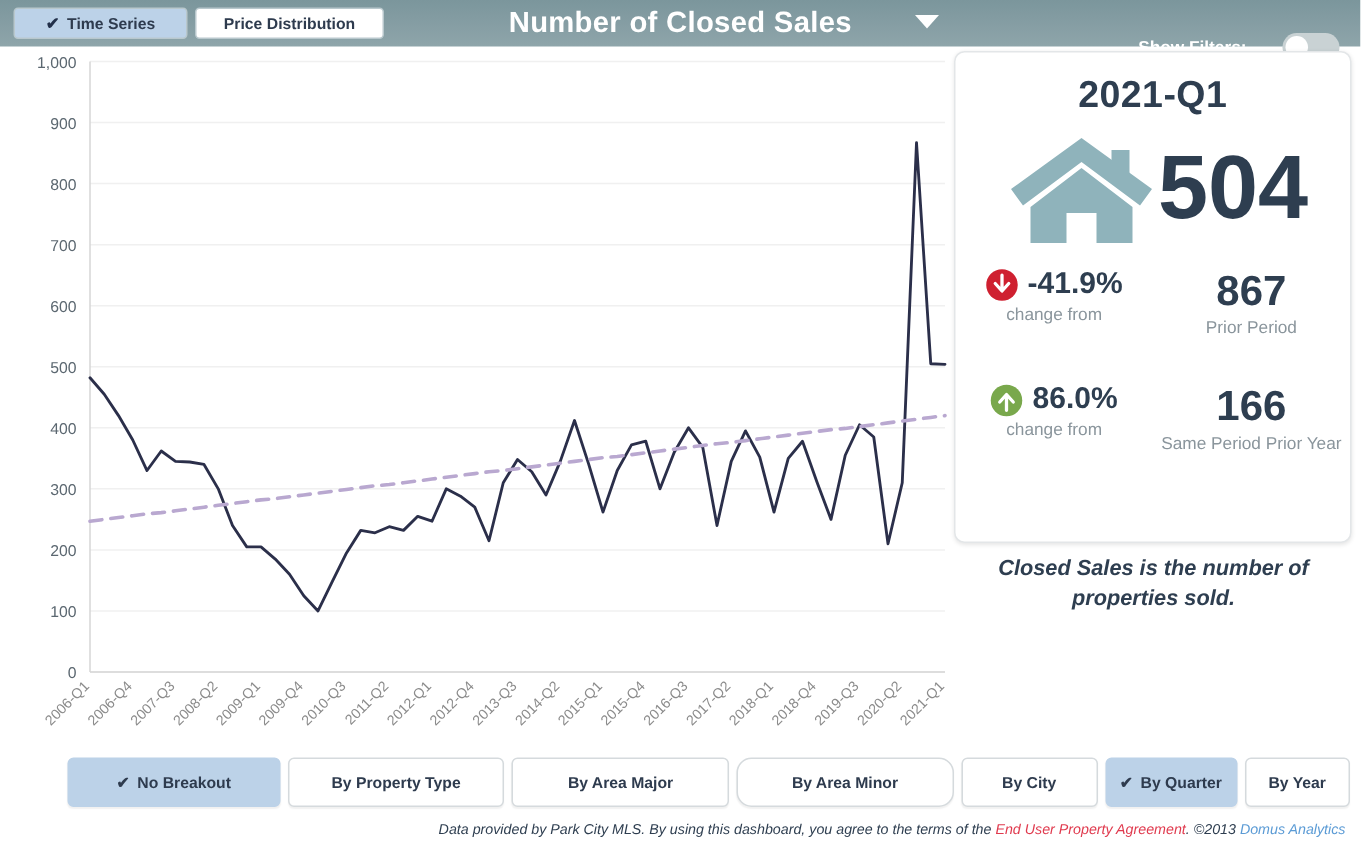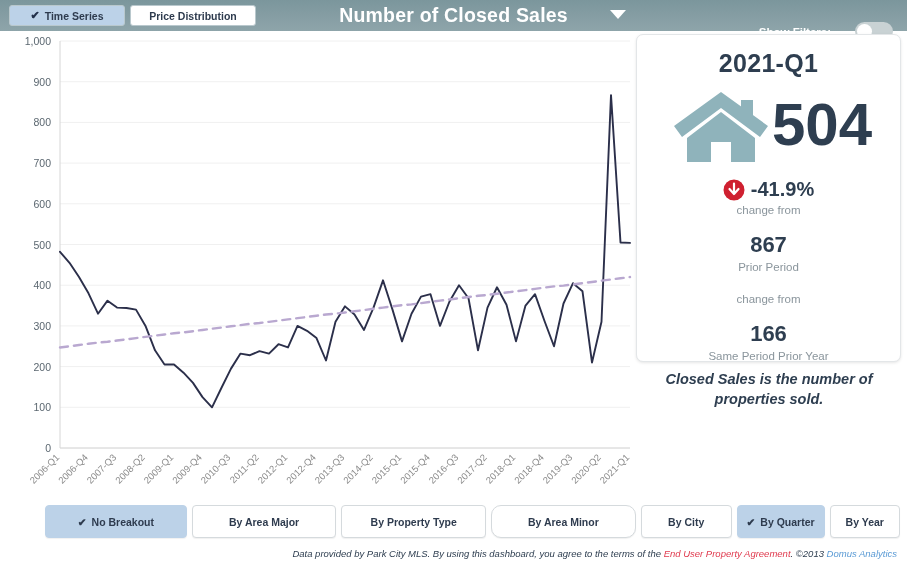--- a/index.html
+++ b/index.html
@@ -73,29 +73,29 @@
     font-size:25px; font-weight:bold; color:#2e3e50; letter-spacing:.3px;
   }
   .big-row {
     display:flex; align-items:center; justify-content:center;
     margin-top:8px; gap:1px; padding-left:6px;
   }
   .house { width:100px; height:78px; }
   .big-number { font-size:60px; font-weight:bold; color:#2e3e50; line-height:1; }
 
   .stats-grid {
-    display:grid; grid-template-columns:1fr; margin-top:14px;
-    row-gap:15px;
+    display:grid; grid-template-columns:1fr 1fr; margin-top:14px;
+    row-gap:29px;
   }
   .stat-cell { text-align:center; }
   .pct-line { display:flex; align-items:center; justify-content:center; gap:6px; }
   .arrow-badge { width:22px; height:22px; border-radius:50%; display:block; }
   .pct-val { font-size:20px; font-weight:bold; color:#2e3e50; }
   .stat-sub { font-size:11.5px; color:#8a959c; margin-top:2px; line-height:1.25; }
-  .stat-num { font-size:22px; font-weight:bold; color:#2e3e50; }
+  .stat-num { font-size:28px; font-weight:bold; color:#2e3e50; }
 
   .card-caption {
     position:absolute; left:640px; top:370px; width:258px;
     text-align:center; font-style:italic; font-weight:bold;
     font-size:14.5px; color:#2e3e50; line-height:1.35;
   }
 
   
   .breakouts {
     position:absolute; left:45px; top:505px; width:855px; height:33px;
@@ -225,41 +225,48 @@
           <span class="pct-val">-41.9%</span>
         </div>
         <div class="stat-sub">change from</div>
       </div>
       <div class="stat-cell">
         <div class="stat-num">867</div>
         <div class="stat-sub">Prior Period</div>
       </div>
 
       <div class="stat-cell">
+        <div class="pct-line">
+          <svg class="arrow-badge" viewBox="0 0 22 22">
+            <circle cx="11" cy="11" r="10.5" fill="#79a84c"></circle>
+            <path d="M11 17.5 L11 8.5 M6.5 12 L11 7 L15.5 12" stroke="#ffffff" stroke-width="2.2" fill="none" stroke-linecap="round" stroke-linejoin="round"></path>
+          </svg>
+          <span class="pct-val">86.0%</span>
+        </div>
         <div class="stat-sub">change from</div>
       </div>
       <div class="stat-cell">
         <div class="stat-num">166</div>
         <div class="stat-sub">Same Period Prior Year</div>
       </div>
     </div>
   </div>
 
   <div class="card-caption">Closed Sales is the number of properties sold.</div>
 
   <div class="breakouts">
     <div class="bkbtn bk0 active">
       <span class="chk">✔</span>
       <span>No Breakout</span>
     </div>
+    <div class="bkbtn bk1">
+      <span>By Property Type</span>
+    </div>
     <div class="bkbtn bk2">
       <span>By Area Major</span>
-    </div>
-    <div class="bkbtn bk1">
-      <span>By Property Type</span>
     </div>
     <div class="bkbtn bk3">
       <span>By Area Minor</span>
     </div>
     <div class="bkbtn bk4">
       <span>By City</span>
     </div>
     <div class="bkbtn bk5 active">
       <span class="chk">✔</span>
       <span>By Quarter</span>

